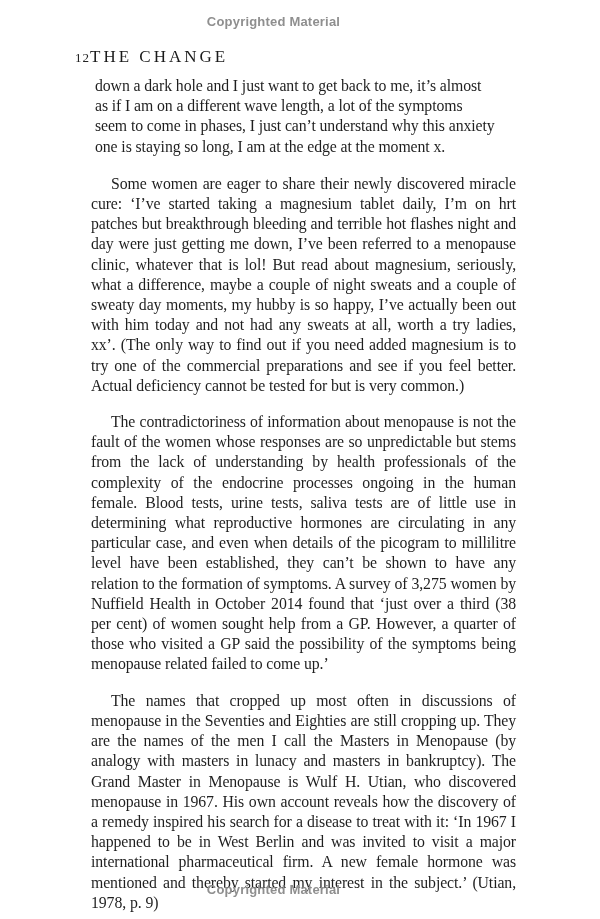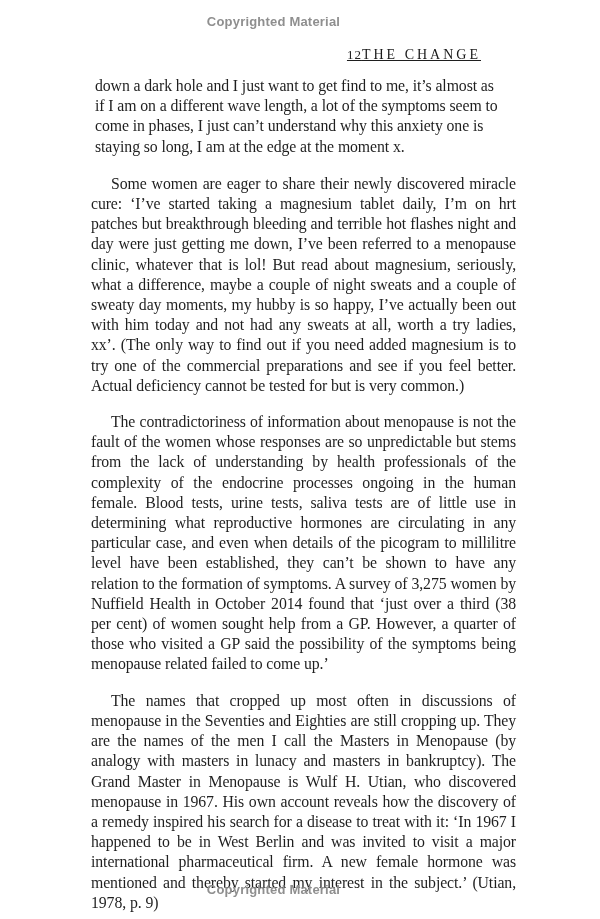--- a/index.html
+++ b/index.html
@@ -26,34 +26,33 @@
     font-weight: bold;
     color: #8f8f8f;
     letter-spacing: 0.2px;
   }
   .copyright.top { top: 14px; }
   .copyright.bottom { top: 882px; }
 
   .running-head {
     position: absolute;
     top: 47px;
-    left: 89px;
+    left: 75px;
     right: 66px;
     display: flex;
-    justify-content: flex-end;
+    justify-content: flex-start;
     align-items: baseline;
-    text-decoration: underline;
   }
   .pagenum {
     font-size: 13px;
     letter-spacing: 1px;
     color: #222222;
   }
   .booktitle {
-    font-size: 14px;
+    font-size: 17px;
     letter-spacing: 3px;
     color: #1a1a1a;
   }
 
   .text-block {
     position: absolute;
     top: 76px;
     left: 75px;
     width: 457px;
     font-size: 15.8px;
@@ -77,21 +76,21 @@
 <div class="page">
 
   <div class="copyright top">Copyrighted Material</div>
 
   <div class="running-head">
     <span class="pagenum">12</span>
     <span class="booktitle">THE CHANGE</span>
   </div>
 
   <div class="text-block">
-    <div class="quote">down a dark hole and I just want to get find to me, it’s almost as if I am on a different wave length, a lot of the symptoms seem to come in phases, I just can’t understand why this anxiety one is staying so long, I am at the edge at the moment x.</div>
+    <div class="quote">down a dark hole and I just want to get back to me, it’s almost as if I am on a different wave length, a lot of the symptoms seem to come in phases, I just can’t understand why this anxiety one is staying so long, I am at the edge at the moment x.</div>
     <p class="para">Some women are eager to share their newly discovered miracle cure: ‘I’ve started taking a magnesium tablet daily, I’m on hrt patches but breakthrough bleeding and terrible hot flashes night and day were just getting me down, I’ve been referred to a menopause clinic, whatever that is lol! But read about magnesium, seriously, what a difference, maybe a couple of night sweats and a couple of sweaty day moments, my hubby is so happy, I’ve actually been out with him today and not had any sweats at all, worth a try ladies, xx’. (The only way to find out if you need added magnesium is to try one of the commercial preparations and see if you feel better. Actual deficiency cannot be tested for but is very common.)</p>
     <p class="para">The contradictoriness of information about menopause is not the fault of the women whose responses are so unpredictable but stems from the lack of understanding by health professionals of the complexity of the endocrine processes ongoing in the human female. Blood tests, urine tests, saliva tests are of little use in determining what reproductive hormones are circulating in any particular case, and even when details of the picogram to millilitre level have been established, they can’t be shown to have any relation to the formation of symptoms. A survey of 3,275 women by Nuffield Health in October 2014 found that ‘just over a third (38 per cent) of women sought help from a GP. However, a quarter of those who visited a GP said the possibility of the symptoms being menopause related failed to come up.’</p>
     <p class="para">The names that cropped up most often in discussions of menopause in the Seventies and Eighties are still cropping up. They are the names of the men I call the Masters in Menopause (by analogy with masters in lunacy and masters in bankruptcy). The Grand Master in Menopause is Wulf H. Utian, who discovered menopause in 1967. His own account reveals how the discovery of a remedy inspired his search for a disease to treat with it: ‘In 1967 I happened to be in West Berlin and was invited to visit a major international pharmaceutical firm. A new female hormone was mentioned and thereby started my interest in the subject.’ (Utian, 1978, p. 9)</p>
   </div>
 
   <div class="copyright bottom">Copyrighted Material</div>
 
 </div>
 
 </body></html>

